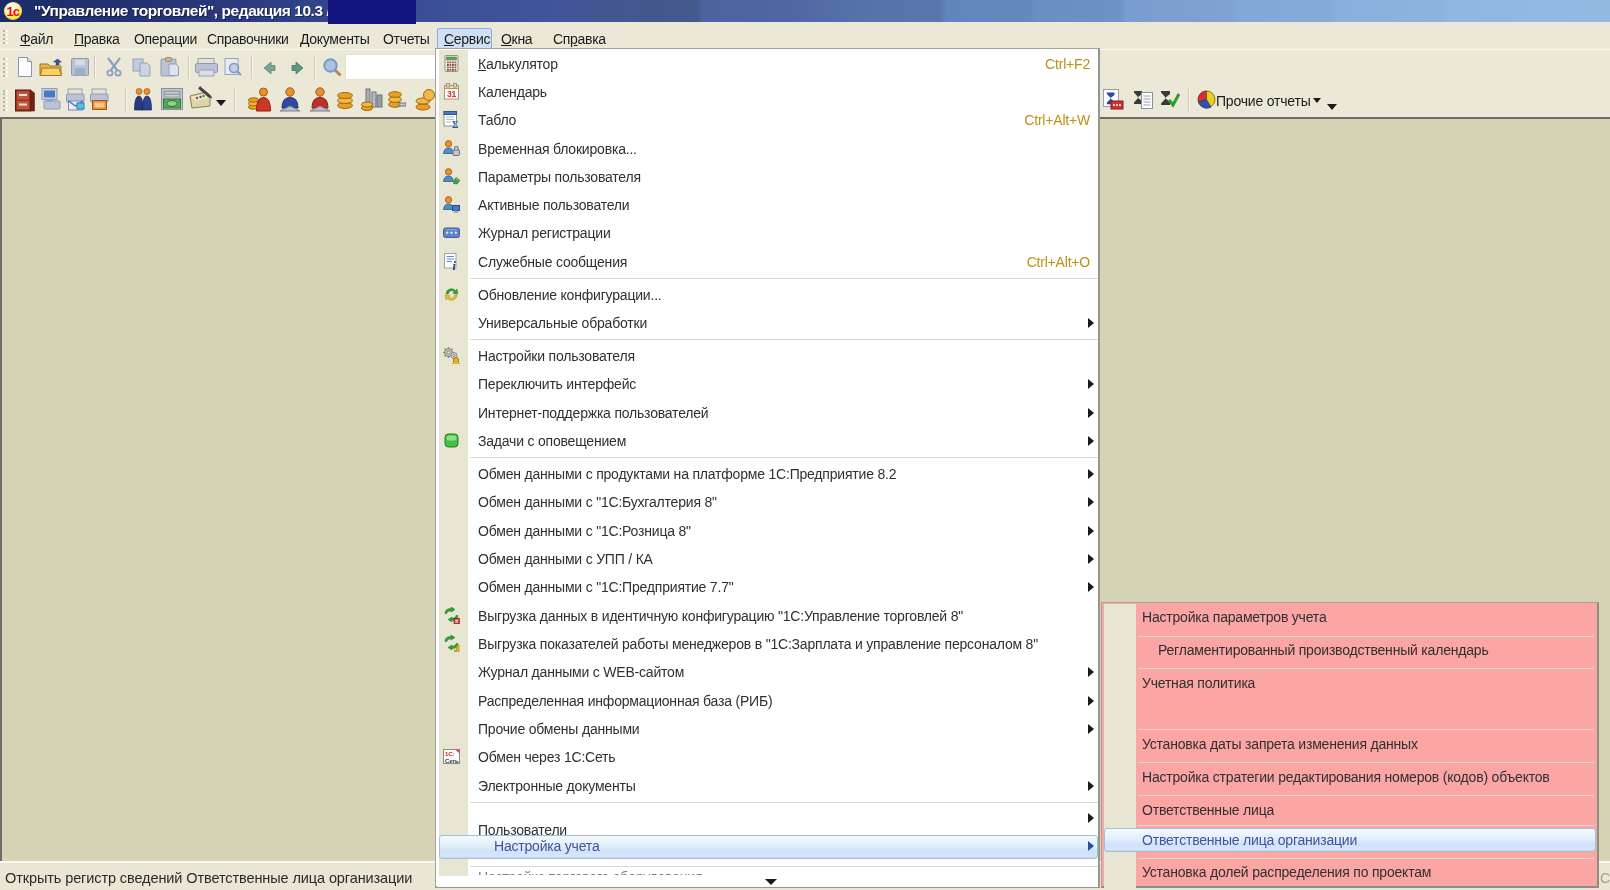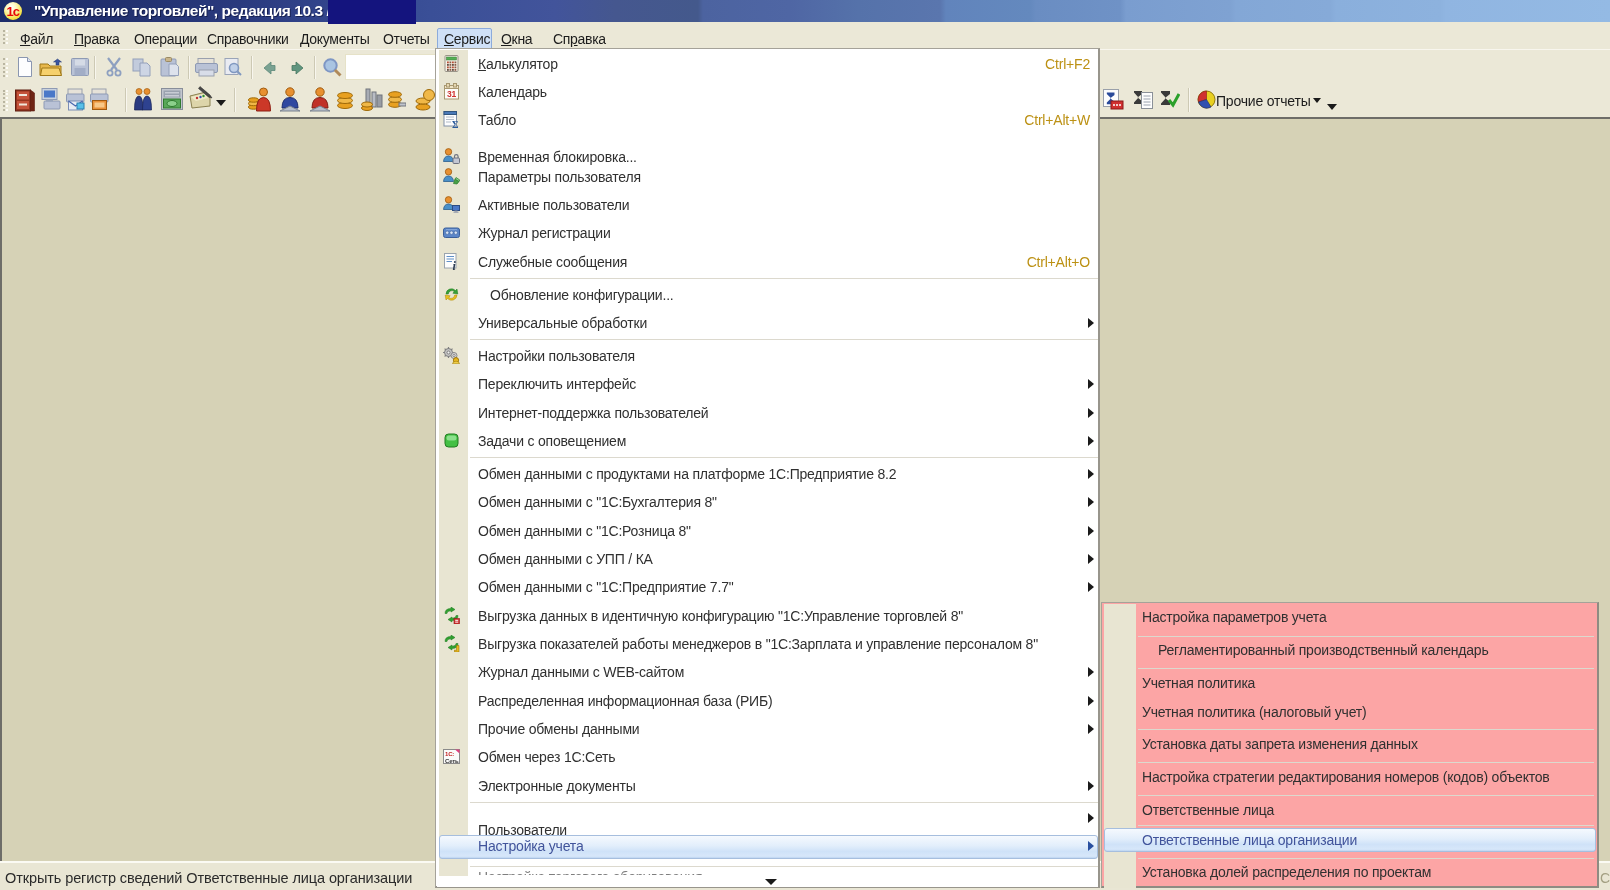--- a/index.html
+++ b/index.html
@@ -318,21 +318,21 @@
           <rect x="1" y="0.5" width="12.5" height="14.5" fill="#fdfdfd" stroke="#8292a8"></rect>
           <rect x="1" y="0.5" width="12.5" height="3" fill="#4a7ab8" stroke="#32567e"></rect>
           <line x1="3" y1="6" x2="11" y2="6" stroke="#b2bcc8"></line>
           <line x1="3" y1="8.5" x2="11" y2="8.5" stroke="#b2bcc8"></line>
           <line x1="3" y1="11" x2="8" y2="11" stroke="#b2bcc8"></line>
           <text x="9" y="16.5" font-family="Liberation Serif" font-size="10" font-weight="bold" fill="#2a5a9a">Σ</text>
         </svg></span>
       <span class="txt" style="left:42px;">Табло</span>
       <span class="sc" style="right:11px; top:6px;">Ctrl+Alt+W</span>
     </div>
-    <div class="mi" style="left:0; top:94px; width:665px;">
+    <div class="mi" style="left:0; top:86px; width:665px;">
       <span class="micon" style="top:5px; width:17px; height:17px;"><svg width="17" height="17" viewBox="0 0 17 17">
           <circle cx="5.5" cy="3.8" r="3.2" fill="#e89030" stroke="#a05c10" stroke-width="0.8"></circle>
           <path d="M0.5,13.5 Q1,8 5.5,8 Q10,8 10.5,13.5 z" fill="#4a90c8" stroke="#2a5e8e" stroke-width="0.8"></path>
           <rect x="10" y="10" width="6.5" height="5.5" rx="1" fill="#c2c6d2" stroke="#6e7280"></rect>
           <path d="M11.5,10 v-1.5 a1.8,1.8 0 0 1 3.6,0 v1.5" fill="none" stroke="#6e7280" stroke-width="1.2"></path>
         </svg></span>
       <span class="txt" style="left:42px;">Временная блокировка...</span>
     </div>
     <div class="mi" style="left:0; top:114px; width:665px;">
       <span class="micon" style="top:5px; width:17px; height:17px;"><svg width="17" height="17" viewBox="0 0 17 17">
@@ -372,21 +372,21 @@
           <text x="9.5" y="16.5" font-family="Liberation Serif" font-size="12" font-weight="bold" font-style="italic" fill="#2a3a50">i</text>
         </svg></span>
       <span class="txt" style="left:42px;">Служебные сообщения</span>
       <span class="sc" style="right:11px; top:6px;">Ctrl+Alt+O</span>
     </div>
     <div class="mi" style="left:0; top:232px; width:665px;">
       <span class="micon" style="top:5px; width:17px; height:17px;"><svg width="17" height="17" viewBox="0 0 17 17">
           <path d="M3,8 a5.5,5.5 0 0 1 9.5,-3.5 l1.5,-1.5 l0.8,5 l-5,-0.8 l1.5,-1.5 a3.5,3.5 0 0 0 -6,2.3 z" fill="#38a038" stroke="#1e7a1e" stroke-width="0.5"></path>
           <path d="M14,9 a5.5,5.5 0 0 1 -9.5,3.5 l-1.5,1.5 l-0.8,-5 l5,0.8 l-1.5,1.5 a3.5,3.5 0 0 0 6,-2.3 z" fill="#e8c020" stroke="#a8860a" stroke-width="0.5"></path>
         </svg></span>
-      <span class="txt" style="left:42px;margin-left:12px;">Обновление конфигурации...</span>
+      <span class="txt" style="left:42px;">Обновление конфигурации...</span>
     </div>
     <div class="mi" style="left:0; top:260px; width:665px;">
       <span class="txt" style="left:42px;">Универсальные обработки</span>
       <span class="arrow" style="left:652px; top:9px;"></span>
     </div>
     <div class="mi" style="left:0; top:293px; width:665px;">
       <span class="micon" style="top:5px; width:17px; height:17px;"><svg width="17" height="17" viewBox="0 0 17 17">
           <circle cx="5.5" cy="5.5" r="4" fill="#c2c2c2" stroke="#808080"></circle>
           <circle cx="5.5" cy="5.5" r="1.5" fill="#f0f0f0" stroke="#808080"></circle>
           <path d="M5.5,0 v2 M5.5,9 v2 M0,5.5 h2 M9,5.5 h2 M1.6,1.6 l1.4,1.4 M8.1,8.1 l1.4,1.4 M9.5,1.6 l-1.4,1.4 M3,8.1 l-1.4,1.4" stroke="#808080" stroke-width="1.2"></path>
@@ -480,44 +480,41 @@
       <span class="txt" style="left:42px;margin-top:12px;">Пользователи</span>
       <span class="arrow" style="left:652px; top:9px;"></span>
     </div>
     <div class="msep" style="left:34px; top:229px; width:628px;"></div>
     <div class="msep" style="left:34px; top:290px; width:628px;"></div>
     <div class="msep" style="left:34px; top:408px; width:628px;"></div>
     <div class="msep" style="left:34px; top:753px; width:628px;"></div>
     <div class="msep" style="left:34px; top:817px; width:628px;"></div>
     <div class="hl" style="left:3px; top:786px; width:659px; height:24px;"></div>
     <div class="mi hltxt" style="left:0; top:783px; width:665px; z-index:2;">
-      <span class="txt" style="left:42px;">Настройка учета</span>
+      <span class="txt" style="left:58px;">Настройка учета</span>
       <span class="arrow" style="left:652px; top:9px; border-left-color:#2a50a0;"></span>
     </div>
     <div class="abs" style="left:34px; top:822px; width:600px; height:4px; overflow:hidden;">
       <span style="position:absolute; left:8px; top:-1px; font-size:14px; line-height:14px; letter-spacing:-0.2px; color:#7e7e7e;">Настройка торгового оборудования</span>
     </div>
     <div class="abs" style="left:1px; top:827px; width:661px; height:11px; background:#ffffff;">
       <span style="position:absolute; left:328px; top:3px; width:0; height:0; border-left:6px solid transparent; border-right:6px solid transparent; border-top:6px solid #1a1a1a;"></span>
     </div>
   </div>
 
   <div id="submenu" class="abs">
     <div class="strip"></div>
     <div class="sub-mi" style="left:0; top:1px; width:498px;">
       <span class="txt" style="left:40px; position:absolute; top:5px;">Настройка параметров учета</span>
     </div>
     <div class="sub-mi" style="left:0; top:34px; width:498px;margin-left:16px;">
       <span class="txt" style="left:40px; position:absolute; top:5px;">Регламентированный производственный календарь</span>
     </div>
     <div class="sub-mi" style="left:0; top:67px; width:498px;">
       <span class="txt" style="left:40px; position:absolute; top:5px;">Учетная политика</span>
-    </div>
-    <div class="sub-mi" style="left:0; top:96px; width:498px;">
-      <span class="txt" style="left:40px; position:absolute; top:5px;">Учетная политика (налоговый учет)</span>
     </div>
     <div class="sub-mi" style="left:0; top:128px; width:498px;">
       <span class="txt" style="left:40px; position:absolute; top:5px;">Установка даты запрета изменения данных</span>
     </div>
     <div class="sub-mi" style="left:0; top:161px; width:498px;">
       <span class="txt" style="left:40px; position:absolute; top:5px;">Настройка стратегии редактирования номеров (кодов) объектов</span>
     </div>
     <div class="sub-mi" style="left:0; top:194px; width:498px;">
       <span class="txt" style="left:40px; position:absolute; top:5px;">Ответственные лица</span>
     </div>

